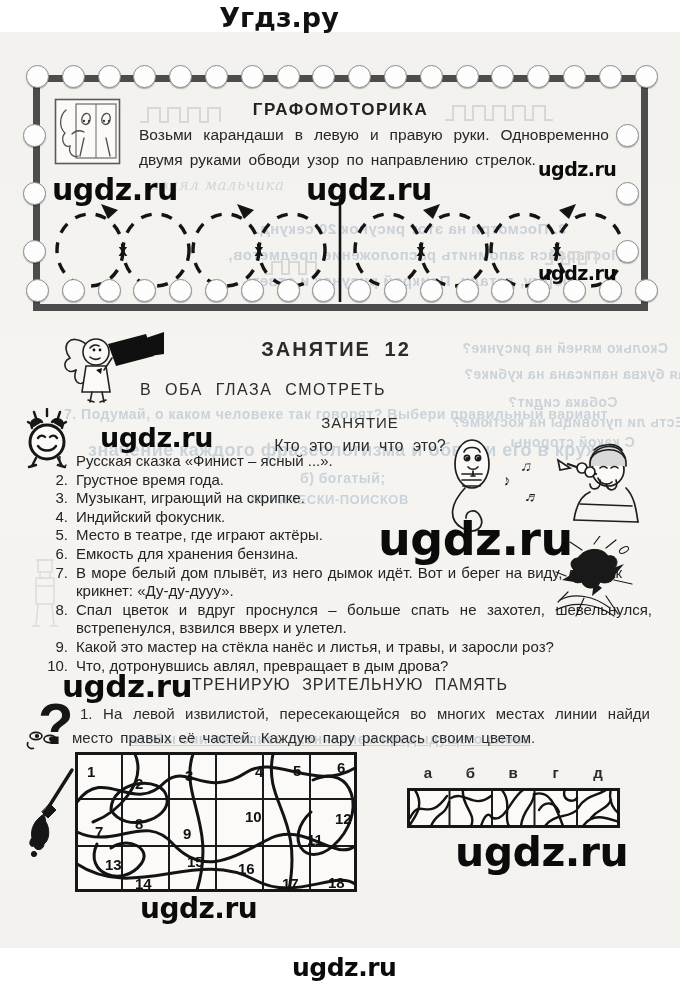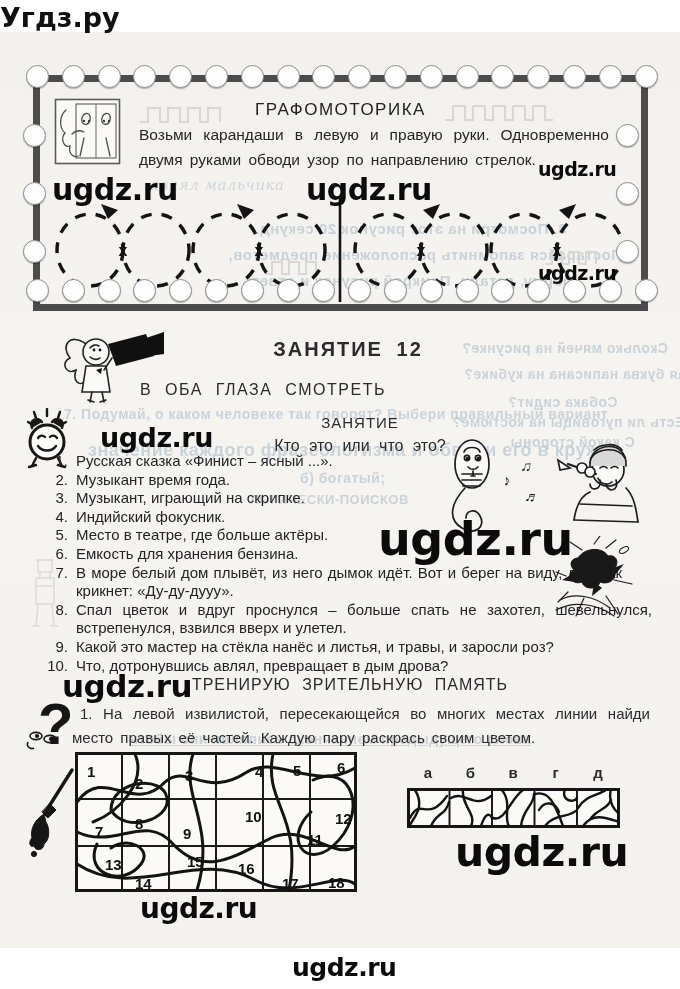--- a/index.html
+++ b/index.html
@@ -1,34 +1,34 @@
 <!DOCTYPE html>
 <html><head>
 <meta charset="utf-8">
 <style>
   html,body{margin:0;padding:0;}
   body{width:680px;height:989px;background:#ffffff;font-family:"Liberation Sans",sans-serif;color:#2b2b2b;overflow:hidden;}
   #screen{position:relative;width:680px;height:989px;background:#fff;}
   .scan{position:absolute;left:0;top:32px;width:680px;height:916px;background:linear-gradient(180deg,#f3f1ee 0%,#f6f4f1 40%,#f4f2ef 100%);z-index:0;}
-  .site-header{position:absolute;top:2px;left:0;width:558px;text-align:left;font-family:"DejaVu Sans",sans-serif;font-weight:700;font-size:27px;color:#111;z-index:3;}
+  .site-header{position:absolute;top:2px;left:0;width:558px;text-align:center;font-family:"DejaVu Sans",sans-serif;font-weight:700;font-size:27px;color:#111;z-index:3;}
   
   #bleed-layer{position:absolute;left:0;top:0;width:680px;height:829px;z-index:1;pointer-events:none;}
   .bleed{position:absolute;color:#afbfca;opacity:.62;white-space:nowrap;font-weight:600;letter-spacing:.5px;}
   .bleed.mir{transform:scaleX(-1);}
   .bleed.it{font-family:"DejaVu Serif",serif;font-style:italic;font-weight:400;color:#b9c6cf;}
   
   .trace-box{position:absolute;left:33px;top:75px;width:601px;height:222px;border:7px solid #4c4c4c;z-index:2;}
   .bead{position:absolute;width:21px;height:21px;border-radius:50%;background:#fdfdfd;border:1.5px solid #8e8e8e;box-shadow:0 1px 1px rgba(0,0,0,.25);}
   .mini-pic{position:absolute;left:14px;top:16px;}
-  .box-title{position:absolute;left:0;top:18px;width:100%;text-align:center;font-size:17px;font-weight:400;letter-spacing:1.5px;color:#222;}
+  .box-title{position:absolute;left:0;top:18px;width:100%;text-align:center;font-size:17px;font-weight:700;letter-spacing:1.5px;color:#222;}
   .box-instr{position:absolute;left:99px;top:40px;width:470px;font-size:15.5px;line-height:25px;text-align:justify;color:#262626;word-spacing:3px;}
   .wm{position:absolute;font-family:"DejaVu Sans",sans-serif;font-weight:700;color:#0b0b0b;letter-spacing:-.5px;z-index:4;white-space:nowrap;}
   .decor-meander{position:absolute;left:0;top:0;z-index:-1;}
   
-  .zan-title{position:absolute;left:148px;top:338px;width:400px;text-align:center;font-size:20px;font-weight:700;letter-spacing:2px;word-spacing:6px;z-index:2;}
+  .zan-title{position:absolute;left:136px;top:338px;width:400px;text-align:center;font-size:20px;font-weight:700;letter-spacing:2px;word-spacing:6px;z-index:2;}
   .zan-sub{position:absolute;left:140px;top:381px;width:400px;text-align:left;font-size:16px;letter-spacing:1.5px;word-spacing:7px;z-index:2;}
   .razminka{position:absolute;left:160px;top:414px;width:400px;text-align:center;font-size:15px;letter-spacing:1px;word-spacing:4px;z-index:2;}
   .razminka-q{position:absolute;left:160px;top:437px;width:400px;text-align:center;font-size:16px;word-spacing:5px;z-index:2;}
   
   ol.quiz{position:absolute;left:42px;top:452px;width:610px;margin:0;padding:0;list-style:none;counter-reset:q;z-index:2;}
   ol.quiz li{position:relative;counter-increment:q;padding-left:34px;font-size:15px;line-height:18.6px;text-align:justify;color:#242424;}
   ol.quiz li::before{content:counter(q) ".";position:absolute;left:0;width:26px;text-align:right;}
   ol.quiz li:nth-child(7){width:546px;}
   ol.quiz li:nth-child(8){width:576px;}
   
@@ -212,24 +212,24 @@
         <path d="M14,38 C18,44 28,44 32,38"></path>
         <path d="M12,50 L8,58 M34,50 L38,58"></path>
         <path d="M5,59 L12,57 M41,59 L34,57"></path>
       </g>
     </svg>
   </span>
   <span class="wm" style="left:100px;top:422px;font-size:27px;z-index:3;">ugdz.ru</span>
 
   <ol class="quiz">
     <li>Русская сказка «Финист – ясный ...».</li>
-    <li>Музыкант время года.</li>
+    <li>Грустное время года.</li>
     <li>Музыкант, играющий на скрипке.</li>
     <li>Индийский фокусник.</li>
-    <li>Место в театре, где больше актёры.</li>
+    <li>Место в театре, где играют актёры.</li>
     <li>Емкость для хранения бензина.</li>
     <li>В море белый дом плывёт, из него дымок идёт. Вот и берег на виду, дом как крикнет: «Ду-ду-дууу».</li>
     <li>Спал цветок и вдруг проснулся – больше спать не захотел, шевельнулся, встрепенулся, взвился вверх и улетел.</li>
     <li>Какой это мастер на стёкла нанёс и листья, и травы, и заросли роз?</li>
     <li>Что, дотронувшись авлял, превращает в дым дрова?</li>
   </ol>
 
   <span class="ico" style="left:440px;top:434px;">
     <svg width="238" height="132" viewBox="0 0 238 132">
       <g fill="none" stroke="#1d1d1d" stroke-width="1.7" stroke-linecap="round">

